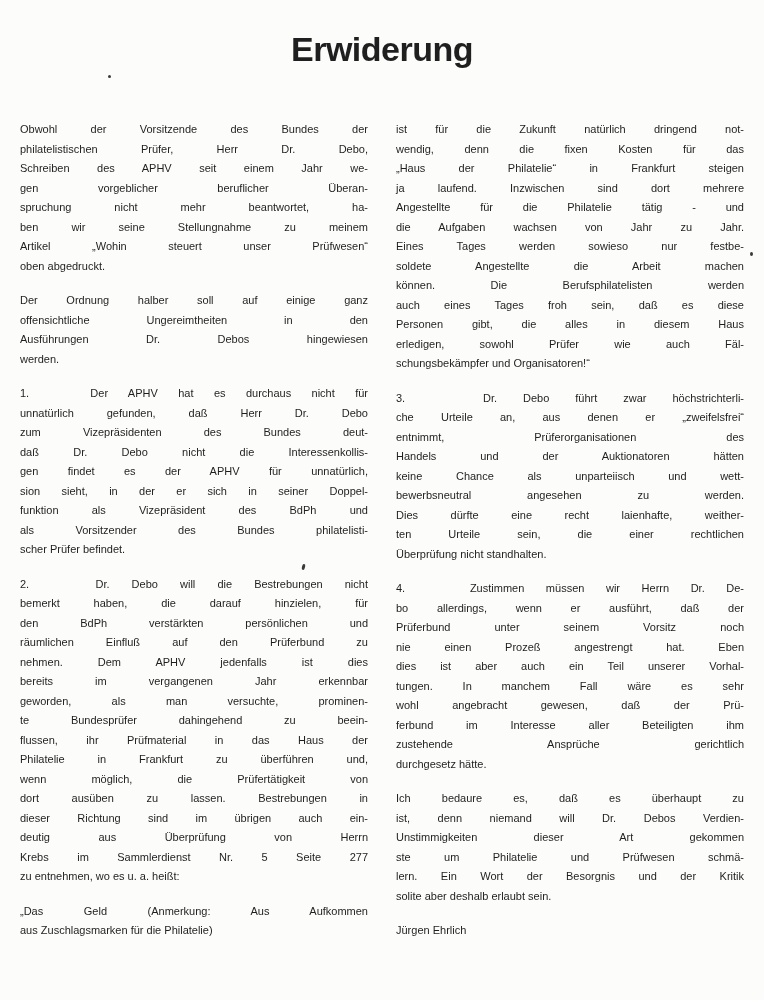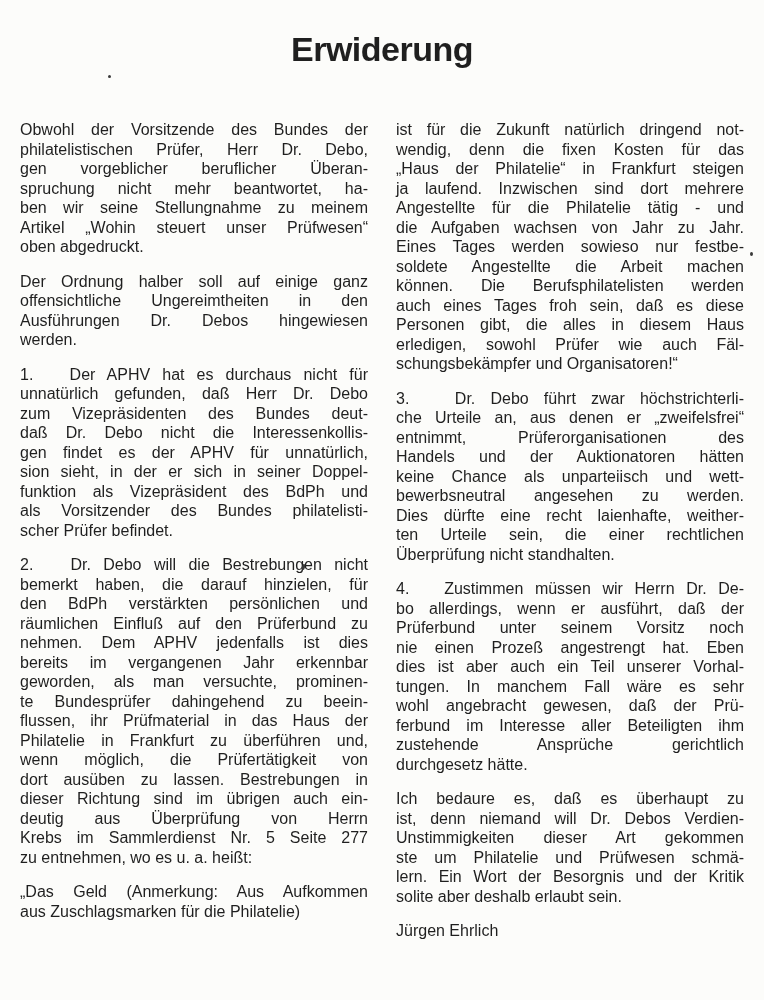--- a/index.html
+++ b/index.html
@@ -27,21 +27,21 @@
     line-height:38px;
     font-weight:700;
     letter-spacing:-0.5px;
   }
   .columns{
     display:flex;
     margin:52px 0 0 20px;
   }
   .column{
     width:348px;
-    font-size:16px;
+    font-size:11px;
     line-height:19.5px;
     letter-spacing:0px;
   }
   .column.left{margin-right:28px;}
   .para{margin:0 0 15px 0;}
   .line{
     text-align:justify;
     text-align-last:justify;
   }
   .line.last{
@@ -65,20 +65,21 @@
 <body>
 
 <div class="page">
   <h1 class="page-title">Erwiderung</h1>
 
   <div class="columns">
     <div class="column left" id="col-left">
         <div class="para">
           <div class="line">Obwohl der Vorsitzende des Bundes der</div>
           <div class="line">philatelistischen Prüfer, Herr Dr. Debo,</div>
+          <div class="line">Schreiben des APHV seit einem Jahr we-</div>
           <div class="line">gen vorgeblicher beruflicher Überan-</div>
           <div class="line">spruchung nicht mehr beantwortet, ha-</div>
           <div class="line">ben wir seine Stellungnahme zu meinem</div>
           <div class="line">Artikel „Wohin steuert unser Prüfwesen“</div>
           <div class="line last">oben abgedruckt.</div>
         </div>
         <div class="para">
           <div class="line">Der Ordnung halber soll auf einige ganz</div>
           <div class="line">offensichtliche Ungereimtheiten in den</div>
           <div class="line">Ausführungen Dr. Debos hingewiesen</div>

